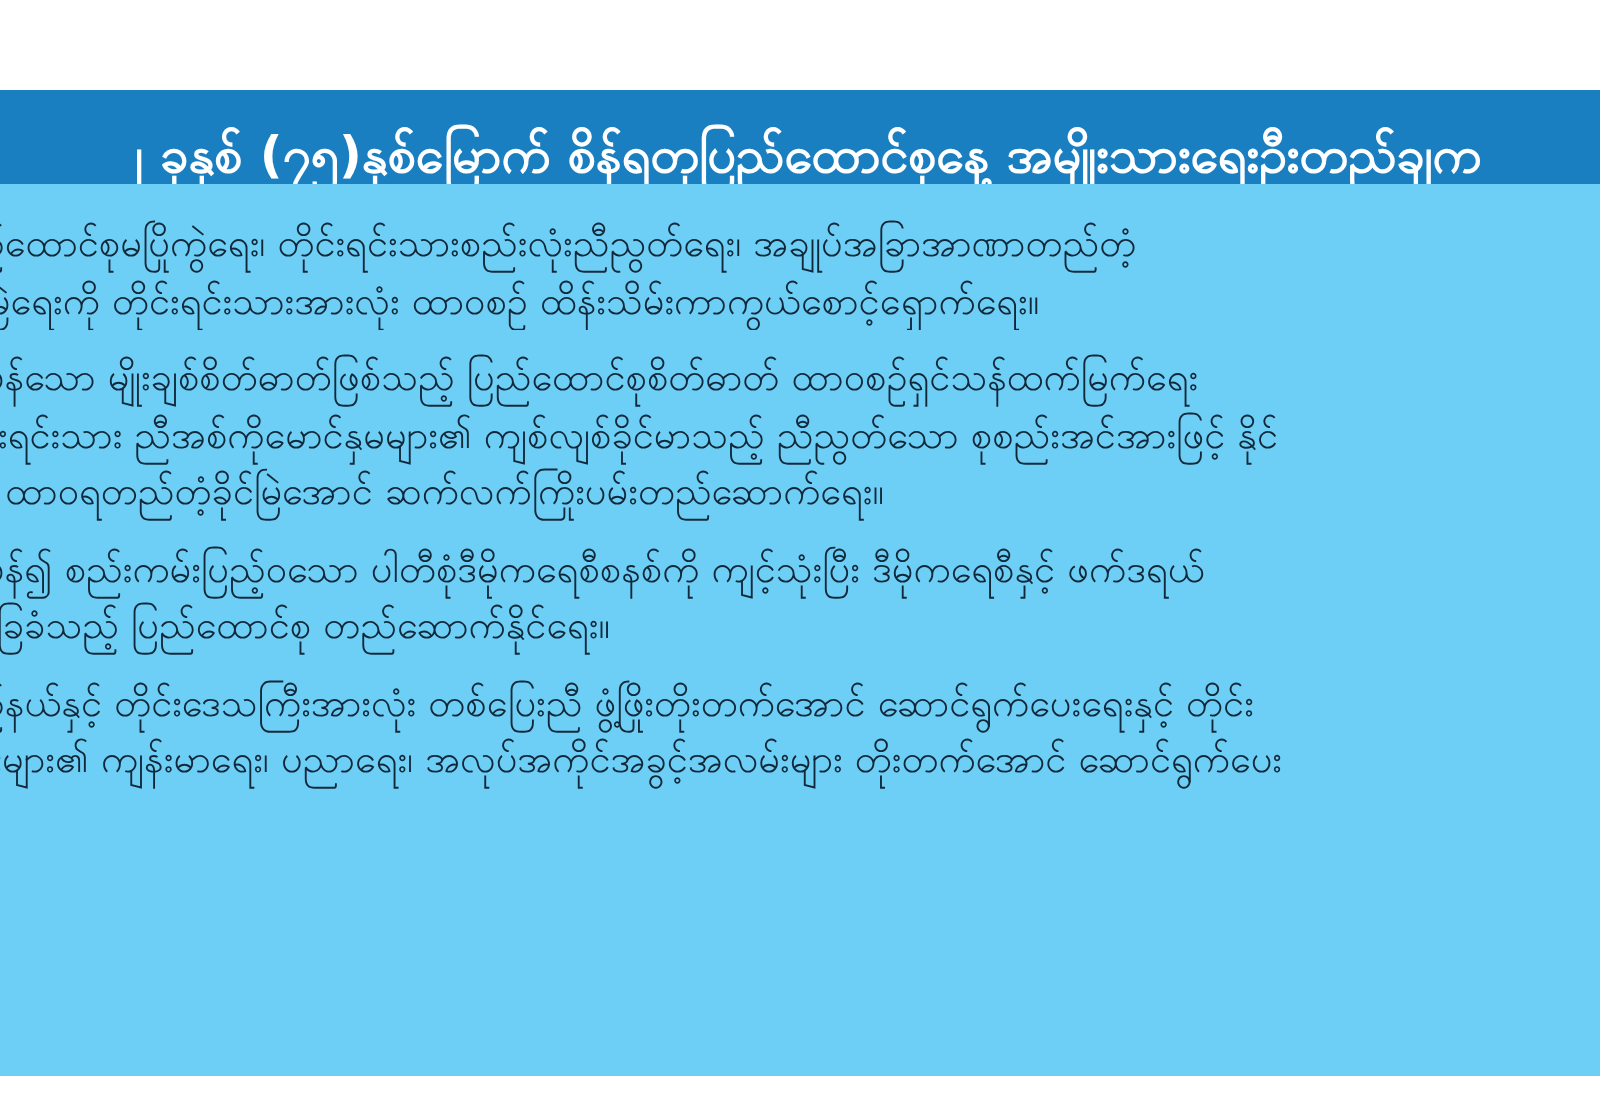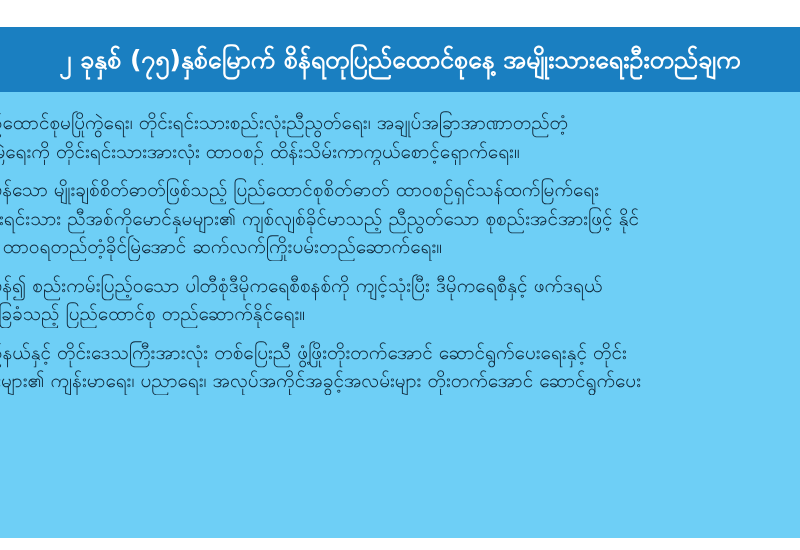--- a/index.html
+++ b/index.html
@@ -32,21 +32,21 @@
   .bottom-margin {
     position: absolute;
     bottom: 0; left: 0;
     width: 800px;
     height: 12px;
     background: #ffffff;
   }
   
   .heading-band {
     position: absolute;
-    top: 27px;
+    top: 45px;
     left: 0;
     width: 800px;
     height: 65px;
     background: #1a7fc1;
     display: flex;
     align-items: center;
     justify-content: center;
     overflow: hidden;
   }
   .heading-text {

